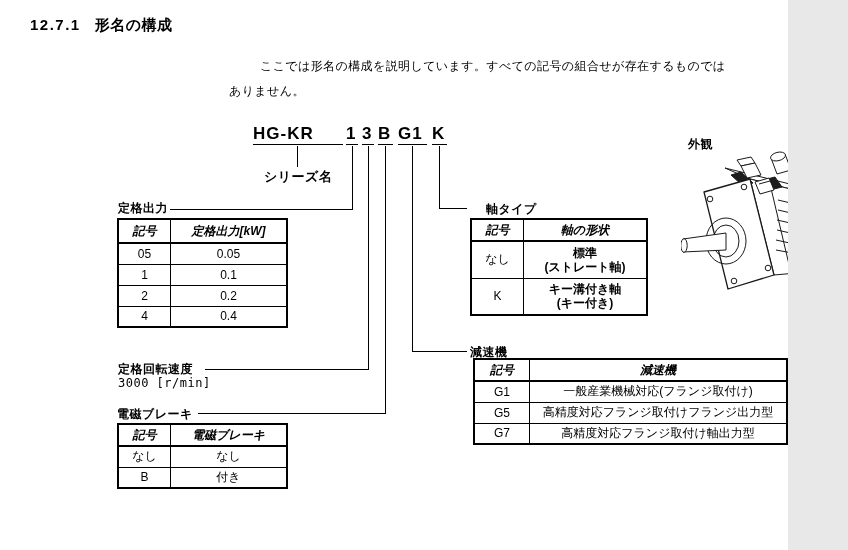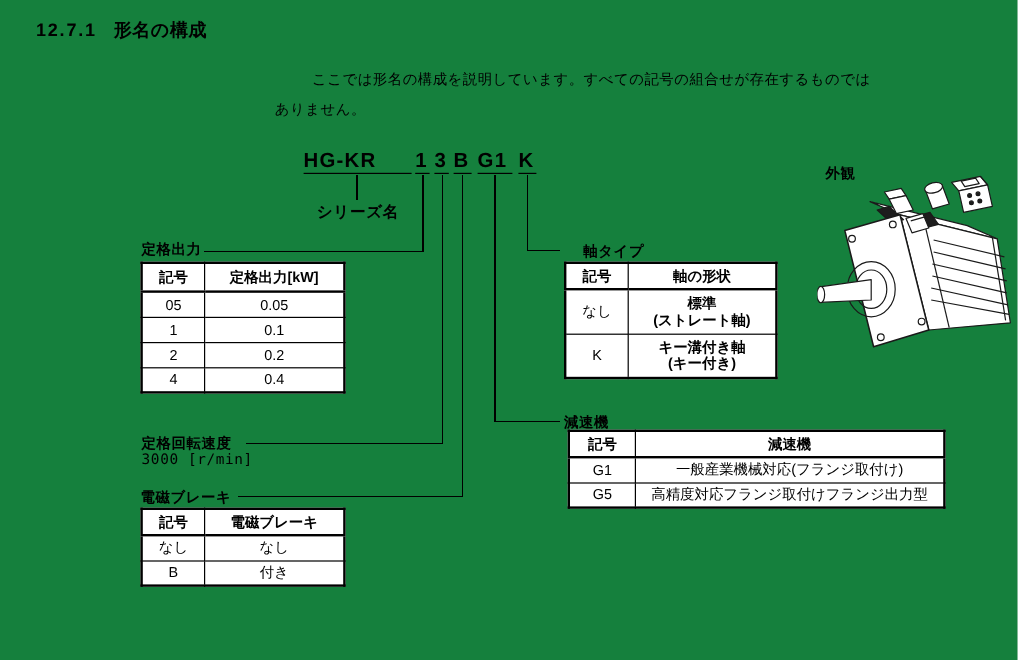--- a/index.html
+++ b/index.html
@@ -1,17 +1,17 @@
 <!DOCTYPE html>
 <html><head>
 <meta charset="utf-8">
 <style>
   html,body{margin:0;padding:0;background:#e8e8e8;}
   .page{
-    position:relative;width:848px;height:550px;background:#15803d;
+    position:relative;width:788px;height:550px;background:#ffffff;
     font-family:"Liberation Sans",sans-serif;color:#000;overflow:hidden;
   }
   
   .heading{position:absolute;left:30px;top:16px;font-size:15px;font-weight:bold;letter-spacing:.5px;white-space:nowrap;}
   .heading .num{margin-right:14px;letter-spacing:1.5px;}
   
   .intro{position:absolute;left:229px;top:54px;width:615px;font-size:12px;line-height:25px;letter-spacing:.4px;}
   .intro .l1{padding-left:31px;white-space:nowrap;}
   .intro .l2{white-space:nowrap;}
   
@@ -20,21 +20,21 @@
     font-size:17px;font-weight:bold;letter-spacing:1px;line-height:17px;
     border-bottom:1.5px solid #000;white-space:nowrap;
   }
   
   .lbl{position:absolute;font-size:12px;font-weight:bold;letter-spacing:.5px;white-space:nowrap;}
   .mono{font-family:"DejaVu Sans Mono",monospace;font-weight:normal;font-size:12px;}
   
   table.t{position:absolute;border-collapse:collapse;background:#fff;table-layout:fixed;}
   table.t th,table.t td{border:1px solid #000;text-align:center;vertical-align:middle;font-size:12px;padding:0 3px;overflow:hidden;}
   table.t{border:2px solid #000;}
-  table.t thead th{border-bottom:2px solid #000;font-weight:bold;}
+  table.t thead th{border-bottom:2px solid #000;font-weight:bold;font-style:italic;}
   table.t .sym{width:45px;}
   .two-line div{line-height:14px;font-weight:bold;}
   
   .lines{position:absolute;left:0;top:0;pointer-events:none;}
   .lines path{stroke:#000;stroke-width:1;fill:none;shape-rendering:crispEdges;}
   
   .motor{position:absolute;left:681px;top:142px;}
   .motor *{vector-effect:non-scaling-stroke;}
 </style>
 </head>
@@ -158,20 +158,24 @@
     </thead>
     <tbody>
       <tr style="height:21px;">
         <td>G1</td>
         <td>一般産業機械対応(フランジ取付け)</td>
       </tr>
       <tr style="height:21px;">
         <td>G5</td>
         <td>高精度対応フランジ取付けフランジ出力型</td>
       </tr>
+      <tr style="height:21px;">
+        <td>G7</td>
+        <td>高精度対応フランジ取付け軸出力型</td>
+      </tr>
     </tbody>
   </table>
 
   <div class="lbl" style="left:688px;top:136px;font-weight:bold;">外観</div>
   <svg class="motor" width="167" height="160" viewBox="0 0 167 160" aria-hidden="true">
     <g stroke="#1a1a1a" stroke-width="1" fill="none" stroke-linejoin="round">
 
       <polygon points="44,26 125,46 150,57 69,37" fill="#ffffff"></polygon>
 
       <polygon points="69,37 150,57 161,127 93,133" fill="#ffffff"></polygon>

